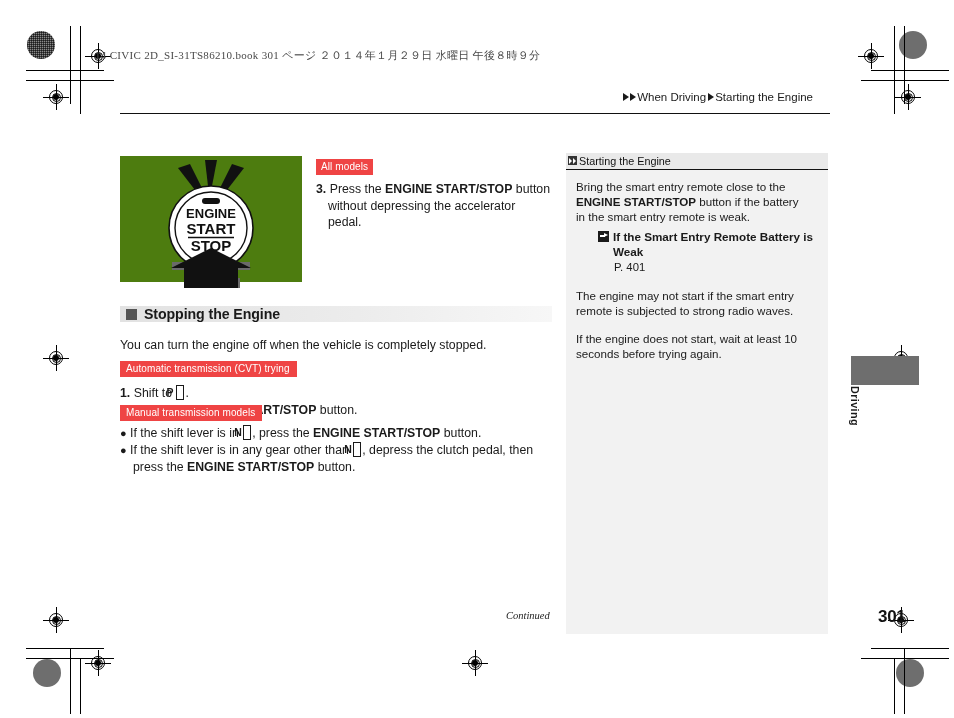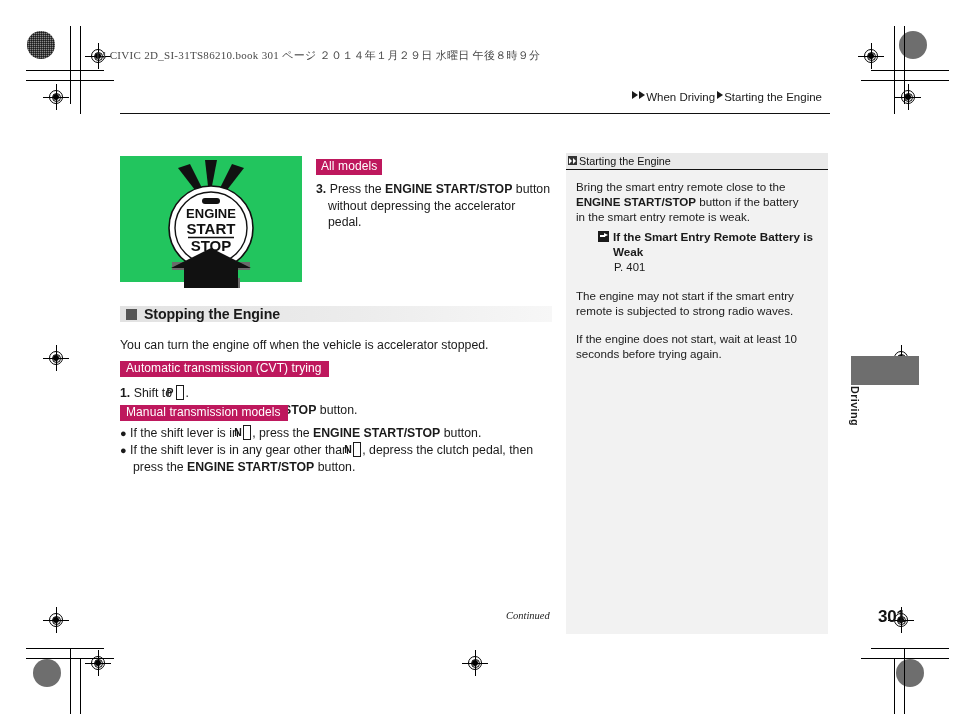--- a/index.html
+++ b/index.html
@@ -29,44 +29,44 @@
   }
   .circ.solid{background:#6e6e6e;}
 
   
   .filestamp{
     position:absolute;left:95px;top:48px;
     font-family:"Liberation Serif", serif;
     font-size:11px;color:#4a4a4a;letter-spacing:.3px;white-space:nowrap;
   }
   .breadcrumb{
-    position:absolute;right:132px;top:91px;
+    position:absolute;right:141px;top:91px;
     font-size:11.5px;color:#1a1a1a;white-space:nowrap;
-    display:flex;
+    display:flex;align-items:center;
   }
   .tri{display:inline-block;width:0;height:0;
     border-left:6px solid #1a1a1a;border-top:4.5px solid transparent;border-bottom:4.5px solid transparent;
     margin-right:1px;}
   .rule{position:absolute;left:120px;top:113px;width:710px;height:1.4px;background:#111;}
 
   
   .leftcol{position:absolute;left:120px;top:156px;width:432px;}
 
   .figbox{
     position:absolute;left:0;top:0;width:182px;height:126px;
-    background:#22c55e;
+    background:#4d7c0f;
   }
   .btnwrap{position:absolute;left:0;top:0;width:182px;height:134px;}
 
   .step3{
     position:absolute;left:196px;top:0;width:236px;
   }
   .badge{
-    display:inline-block;background:#be185d;color:#fff;
-    font-size:12px;line-height:13px;padding:1px 5px 2px 5px;
+    display:inline-block;background:#ef4444;color:#fff;
+    font-size:10px;line-height:13px;padding:1px 5px 2px 5px;
     letter-spacing:.1px;white-space:nowrap;
   }
   .badge.wide{padding:1px 7px 2px 6px;}
   .step-line{
     margin-top:6px;font-size:12.3px;line-height:16.5px;color:#1a1a1a;
   }
   .step-num{font-weight:bold;}
   .hang{display:block;padding-left:12px;text-indent:-12px;}
   b.k{font-weight:bold;}
 
@@ -306,21 +306,21 @@
           <span>Press the </span><b class="k">ENGINE START/STOP</b><span> button without depressing the accelerator pedal.</span>
         </span>
       </div>
     </div>
 
     <div class="sechead">
       <span class="sq"></span>
       <span class="t">Stopping the Engine</span>
     </div>
 
-    <div class="lead">You can turn the engine off when the vehicle is accelerator stopped.</div>
+    <div class="lead">You can turn the engine off when the vehicle is completely stopped.</div>
 
     <div class="grpA">
       <span class="badge wide">Automatic transmission (CVT) trying</span>
       <div class="ol">
         <span class="li">
           <b class="k">1.</b>
           <span>Shift to </span><span class="gear">P</span><span>.</span>
         </span>
         <span class="li">
           <b class="k">2.</b>

